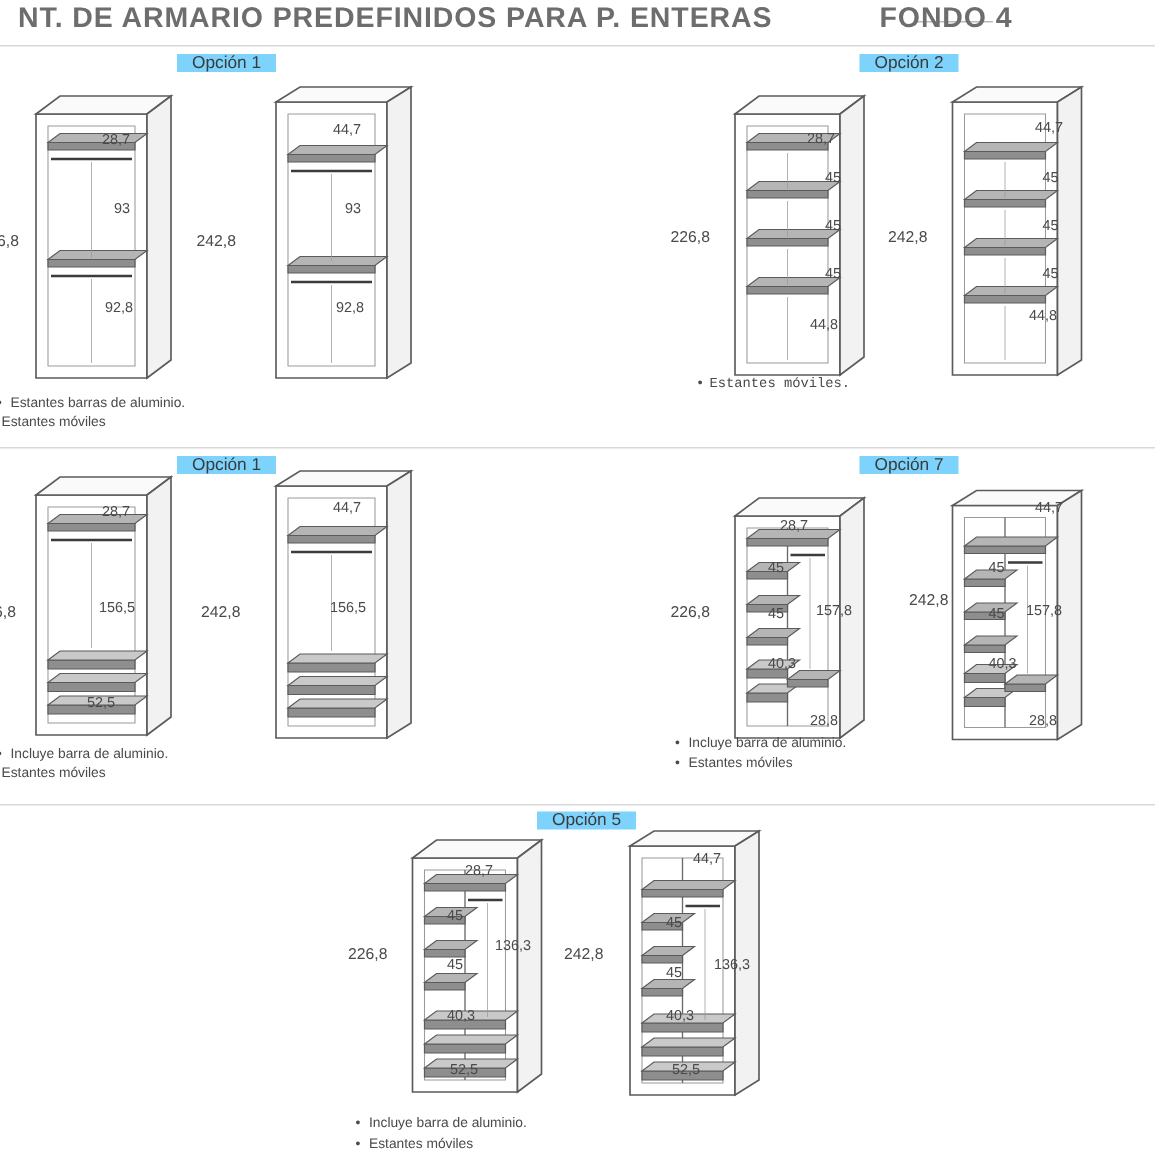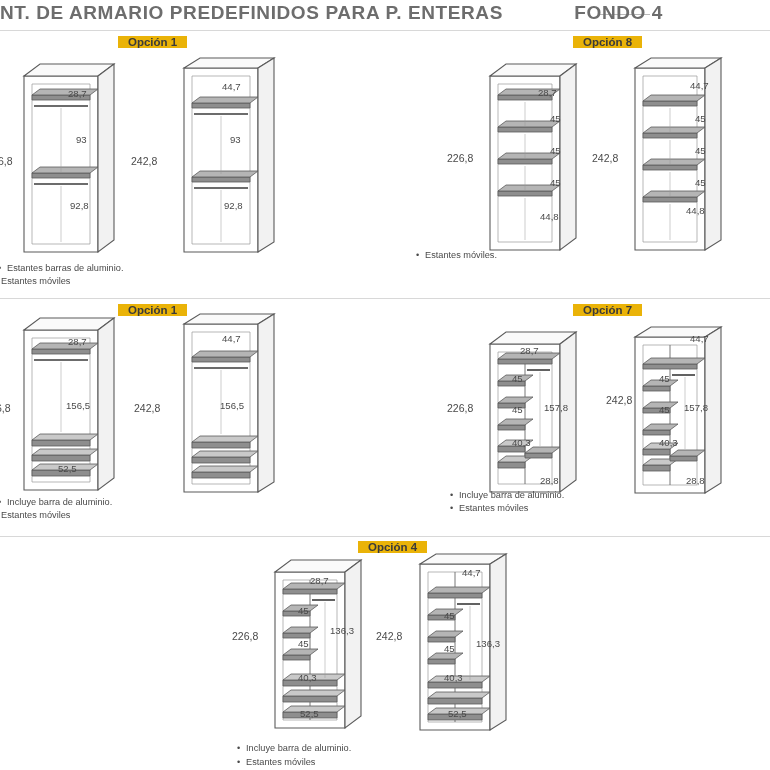--- a/index.html
+++ b/index.html
@@ -18,21 +18,21 @@
   .page {
     position: relative;
     width: 770px;
     height: 770px;
   }
 
   
   .header {
     position: absolute;
     top: 0;
-    left: 0;
+    left: 12px;
     width: 624px;
     height: 30px;
     padding-left: 39px;
   }
   .header-title {
     position: absolute;
     left: 0;
     top: 2px;
     font-size: 19px;
     font-weight: bold;
@@ -63,23 +63,23 @@
   .band {
     position: absolute;
     left: 0;
     width: 770px;
     height: 1px;
     background: #d8d8d8;
   }
   .opt-label {
     position: absolute;
     font-size: 11.5px;
-    font-weight: bold;
+    font-weight: normal;
     color: #3a3a3a;
-    background: #eab308;
+    background: #7dd3fc;
     padding: 0 10px;
     white-space: nowrap;
   }
 
   
   .note {
     position: absolute;
     font-size: 9.2px;
     color: #4a4a4a;
     white-space: nowrap;
@@ -115,21 +115,21 @@
 <div class="page">
 
   <div class="header">
     <div class="header-title">NT. DE ARMARIO PREDEFINIDOS PARA P. ENTERAS</div>
     <div class="header-rule"></div>
     <div class="header-right">FONDO 4</div>
   </div>
 
   <div class="band" style="top:30px;"></div>
   <div class="opt-label" style="left:118px; top:36px;">Opción 1</div>
-  <div class="opt-label" style="left:573px; top:36px;">Opción 8</div>
+  <div class="opt-label" style="left:573px; top:36px;">Opción 2</div>
 
   <div class="cab" style="left:10px; top:62px;">
     <svg width="120" height="200" viewBox="0 0 120 200">
 
       <polygon points="14,14 14,190 88,190 88,14" fill="#ffffff" stroke="#5b5b5b" stroke-width="1.1"></polygon>
       <polygon points="14,14 30,2 104,2 88,14" fill="#fafafa" stroke="#5b5b5b" stroke-width="1.1"></polygon>
       <polygon points="88,14 104,2 104,178 88,190" fill="#f2f2f2" stroke="#5b5b5b" stroke-width="1.1"></polygon>
 
       <polygon points="22,22 22,182 80,182 80,22" fill="#ffffff" stroke="#9a9a9a" stroke-width="0.7"></polygon>
 
@@ -223,21 +223,21 @@
       <line x1="45" y1="148" x2="45" y2="184" stroke="#9a9a9a" stroke-width="0.5"></line>
     </svg>
   </div>
   <div class="dim" style="left:690px; top:80px;">44,7</div>
   <div class="dim" style="left:695px; top:113px;">45</div>
   <div class="dim" style="left:695px; top:145px;">45</div>
   <div class="dim" style="left:695px; top:177px;">45</div>
   <div class="dim" style="left:686px; top:205px;">44,8</div>
   <div class="dim big" style="left:592px; top:152px;">242,8</div>
 
-  <div class="note" style="left:416px; top:250px;"><span class="bullet">•</span><span>Estantes móviles.</span></div>
+  <div class="note" style="left:464px; top:250px;font-family:Liberation Mono, monospace;"><span class="bullet">•</span><span>Estantes móviles.</span></div>
 
   <div class="band" style="top:298px;"></div>
   <div class="opt-label" style="left:118px; top:304px;">Opción 1</div>
   <div class="opt-label" style="left:573px; top:304px;">Opción 7</div>
 
   <div class="cab" style="left:10px; top:316px;">
     <svg width="120" height="180" viewBox="0 0 120 180">
       <polygon points="14,14 14,174 88,174 88,14" fill="#ffffff" stroke="#5b5b5b" stroke-width="1.1"></polygon>
       <polygon points="14,14 30,2 104,2 88,14" fill="#fafafa" stroke="#5b5b5b" stroke-width="1.1"></polygon>
       <polygon points="88,14 104,2 104,162 88,174" fill="#f2f2f2" stroke="#5b5b5b" stroke-width="1.1"></polygon>
@@ -355,21 +355,21 @@
   <div class="dim" style="left:659px; top:404px;">45</div>
   <div class="dim" style="left:659px; top:437px;">40,3</div>
   <div class="dim" style="left:686px; top:475px;">28,8</div>
   <div class="dim" style="left:684px; top:402px;">157,8</div>
   <div class="dim big" style="left:606px; top:394px;">242,8</div>
 
   <div class="note" style="left:450px; top:490px;"><span class="bullet">•</span><span>Incluye barra de aluminio.</span></div>
   <div class="note" style="left:450px; top:503px;"><span class="bullet">•</span><span>Estantes móviles</span></div>
 
   <div class="band" style="top:536px;"></div>
-  <div class="opt-label" style="left:358px; top:541px;">Opción 4</div>
+  <div class="opt-label" style="left:358px; top:541px;">Opción 5</div>
 
   <div class="cab" style="left:265px; top:558px;">
     <svg width="110" height="180" viewBox="0 0 110 180">
       <polygon points="10,14 10,170 80,170 80,14" fill="#ffffff" stroke="#5b5b5b" stroke-width="1.1"></polygon>
       <polygon points="10,14 26,2 96,2 80,14" fill="#fafafa" stroke="#5b5b5b" stroke-width="1.1"></polygon>
       <polygon points="80,14 96,2 96,158 80,170" fill="#f2f2f2" stroke="#5b5b5b" stroke-width="1.1"></polygon>
       <polygon points="18,22 18,162 72,162 72,22" fill="#ffffff" stroke="#9a9a9a" stroke-width="0.7"></polygon>
       <line x1="45" y1="22" x2="45" y2="162" stroke="#6a6a6a" stroke-width="0.9"></line>
       <polygon points="18,36 72,36 72,31 18,31" fill="#8e8e8e" stroke="#5b5b5b" stroke-width="0.8"></polygon>
       <polygon points="18,31 26,25 80,25 72,31" fill="#b5b5b5" stroke="#5b5b5b" stroke-width="0.8"></polygon>

